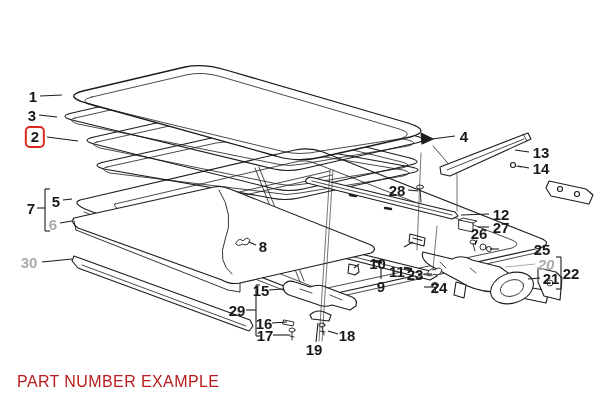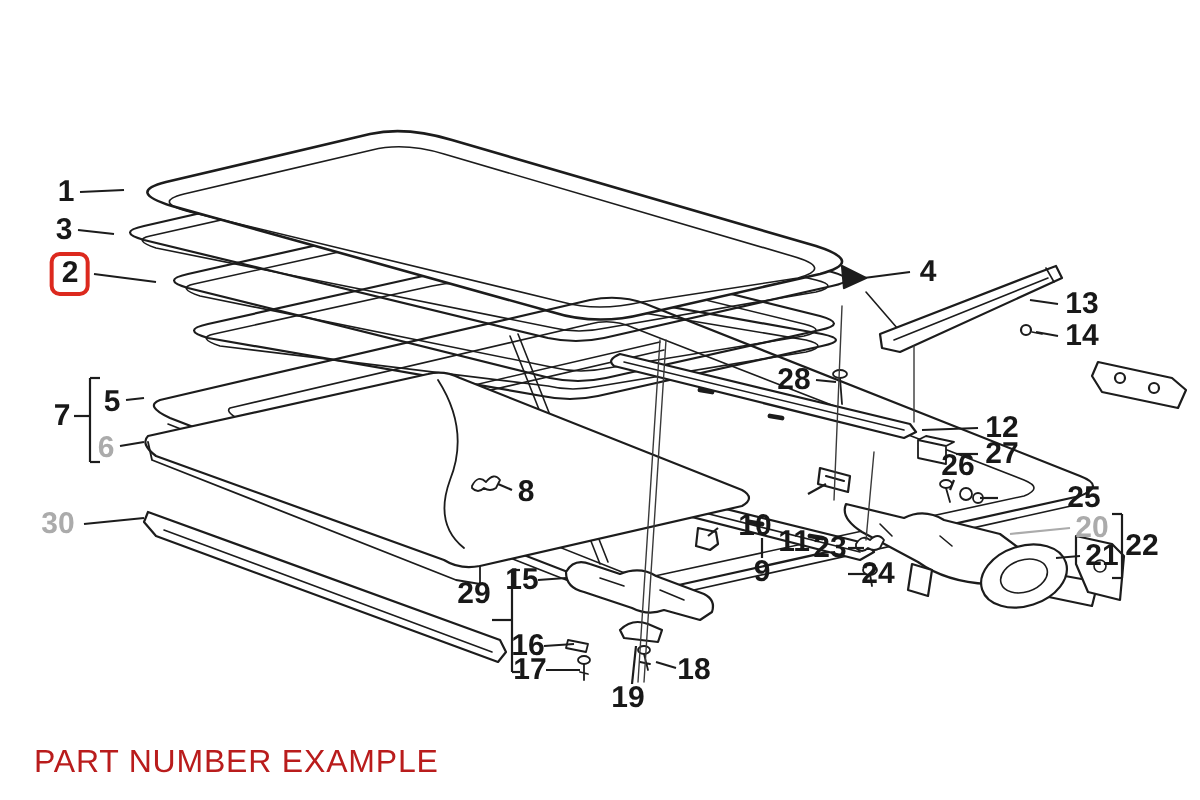--- a/index.html
+++ b/index.html
@@ -175,28 +175,28 @@
       <div class="part-label" style="left: 31px; top: 208px;">7</div>
       <div class="part-label muted" style="left: 53px; top: 224px;">6</div>
       <div class="part-label" style="left: 501px; top: 214px; text-align: right;">12</div>
       <div class="part-label" style="left: 501px; top: 227px;">27</div>
       <div class="part-label" style="left: 479px; top: 233px;">26</div>
       <div class="part-label" style="left: 263px; top: 246px;">8</div>
       <div class="part-label" style="left: 510px; top: 249px; margin-left: 32px;">25</div>
       <div class="part-label" style="left: 397px; top: 251px; margin-top: 20px;">11</div>
       <div class="part-label muted" style="left: 29px; top: 262px; text-align: right;">30</div>
       <div class="part-label" style="left: 368px; top: 263px; padding-left: 19px;">10</div>
-      <div class="part-label muted" style="left: 546px; top: 264px;">20</div>
+      <div class="part-label muted" style="left: 546px; top: 264px; font-style: italic;">20</div>
       <div class="part-label" style="left: 571px; top: 273px;">22</div>
       <div class="part-label" style="left: 415px; top: 274px;">23</div>
       <div class="part-label" style="left: 551px; top: 278px;">21</div>
       <div class="part-label" style="left: 381px; top: 286px;">9</div>
       <div class="part-label" style="left: 415px; top: 287px; margin-left: 24px;">24</div>
       <div class="part-label" style="left: 261px; top: 290px;">15</div>
-      <div class="part-label" style="left: 237px; top: 297px;">29</div>
+      <div class="part-label" style="left: 237px; top: 310px;">29</div>
       <div class="part-label" style="left: 264px; top: 323px;">16</div>
       <div class="part-label" style="left: 265px; top: 335px;">17</div>
       <div class="part-label" style="left: 347px; top: 335px;">18</div>
       <div class="part-label" style="left: 314px; top: 349px;">19</div>
     </div>
 
   <div class="caption">PART NUMBER EXAMPLE</div>
 </div>
 
 </body></html>

